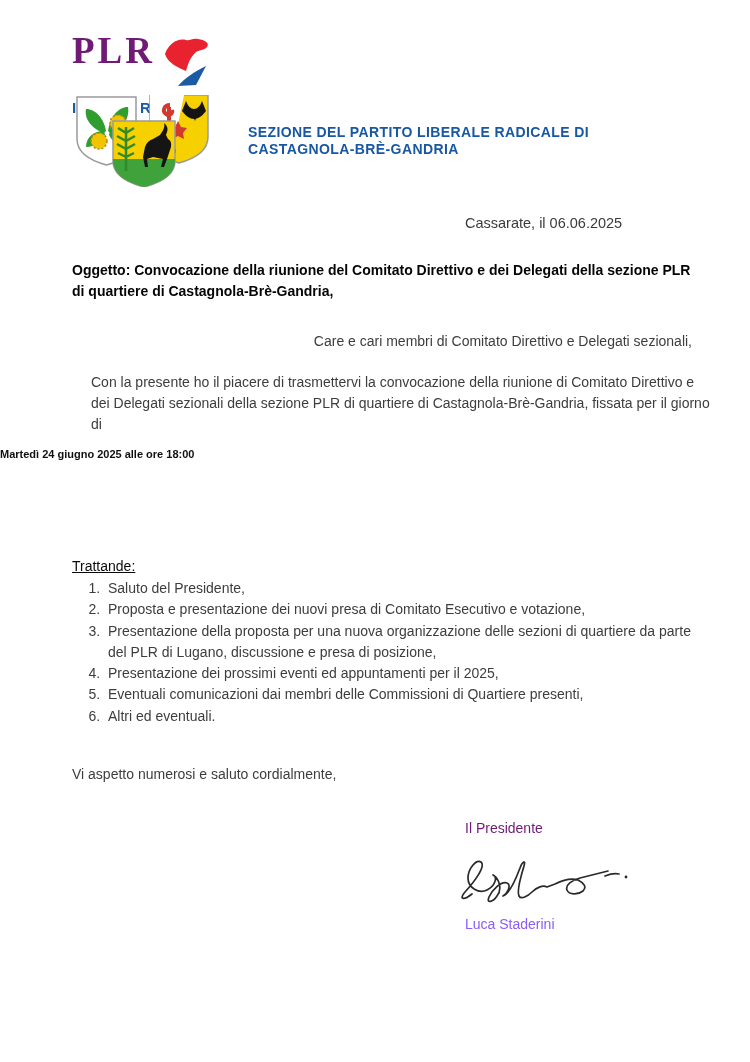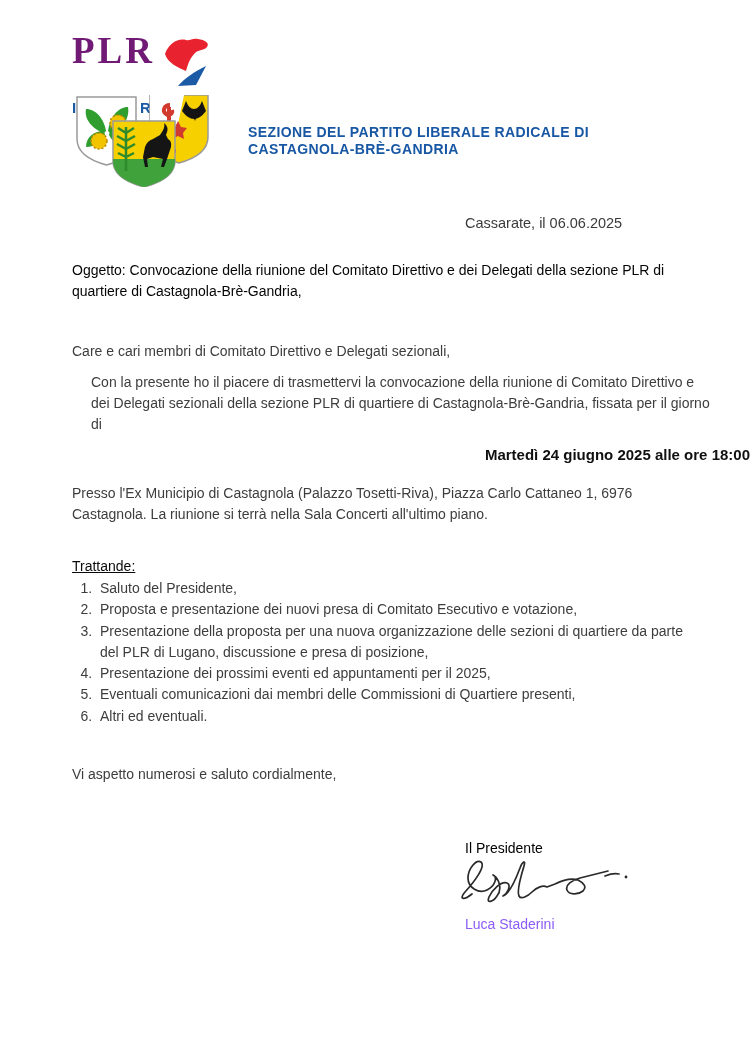--- a/index.html
+++ b/index.html
@@ -51,58 +51,58 @@
     text-transform: uppercase;
   }
 
   
   .date-line { position: absolute; left: 465px; top: 213px; font-size: 14.5px; color: #3b3b3b; text-align: right; }
 
   .subject {
     position: absolute;
     left: 72px; top: 260px;
     width: 620px;
-    font-weight: normal;
+    font-weight: bold;
     color: #050505;
     line-height: 21px;
   }
 
-  .salutation { position: absolute; left: 72px; top: 341px; width: 620px; }
+  .salutation { position: absolute; left: 72px; top: 331px; width: 620px; text-align: right; }
   .intro      { position: absolute; left: 72px; top: 372px; width: 620px; margin-left: 19px; }
 
   .meeting-datetime {
     position: absolute;
     left: 0; top: 444px;
     width: 750px;
-    text-align: right;
+    text-align: left;
     font-weight: bold;
-    font-size: 15px;
+    font-size: 11px;
     color: #101010;
   }
 
   .location { position: absolute; left: 72px; top: 483px; width: 622px; }
 
   .agenda-heading {
     position: absolute;
     left: 72px; top: 556px;
     font-weight: normal;
     color: #0a0a0a;
     text-decoration: underline;
   }
   .agenda-list {
     position: absolute;
     left: 72px; top: 578px;
     width: 622px;
   }
-  .agenda-list ol { list-style: decimal; margin-left: 24px; }
+  .agenda-list ol { list-style: decimal; margin-left: 32px; }
   .agenda-list li { padding-left: 4px; line-height: 21.3px; }
 
   .closing { position: absolute; left: 72px; top: 764px; width: 620px; }
 
-  .sig-role { position: absolute; left: 465px; top: 838px; color: #000000; text-align: right; }
+  .sig-role { position: absolute; left: 465px; top: 818px; color: #701a75; text-align: right; }
   .sig-image { position: absolute; left: 456px; top: 854px; }
   .sig-name { position: absolute; left: 465px; top: 914px; color: #8b5cf6; }
 </style>
 </head>
 <body>
 
 <div class="page">
 
   <div class="logo-block">
     <div class="logo-row">
@@ -149,21 +149,20 @@
 
   <div class="section-title">SEZIONE DEL PARTITO LIBERALE RADICALE DI CASTAGNOLA-BRÈ-GANDRIA</div>
 
   <div class="date-line">Cassarate, il 06.06.2025</div>
 
   <div class="subject">Oggetto: Convocazione della riunione del Comitato Direttivo e dei Delegati della sezione PLR di quartiere di Castagnola-Brè-Gandria,</div>
 
   <div class="salutation">Care e cari membri di Comitato Direttivo e Delegati sezionali,</div>
   <div class="intro">Con la presente ho il piacere di trasmettervi la convocazione della riunione di Comitato Direttivo e dei Delegati sezionali della sezione PLR di quartiere di Castagnola-Brè-Gandria, fissata per il giorno di</div>
   <div class="meeting-datetime">Martedì 24 giugno 2025 alle ore 18:00</div>
-  <div class="location">Presso l'Ex Municipio di Castagnola (Palazzo Tosetti-Riva), Piazza Carlo Cattaneo 1, 6976 Castagnola. La riunione si terrà nella Sala Concerti all'ultimo piano.</div>
 
   <div class="agenda-heading">Trattande:</div>
   <div class="agenda-list">
     <ol>
       <li>Saluto del Presidente,</li>
       <li>Proposta e presentazione dei nuovi presa di Comitato Esecutivo e votazione,</li>
       <li>Presentazione della proposta per una nuova organizzazione delle sezioni di quartiere da parte del PLR di Lugano, discussione e presa di posizione,</li>
       <li>Presentazione dei prossimi eventi ed appuntamenti per il 2025,</li>
       <li>Eventuali comunicazioni dai membri delle Commissioni di Quartiere presenti,</li>
       <li>Altri ed eventuali.</li>

